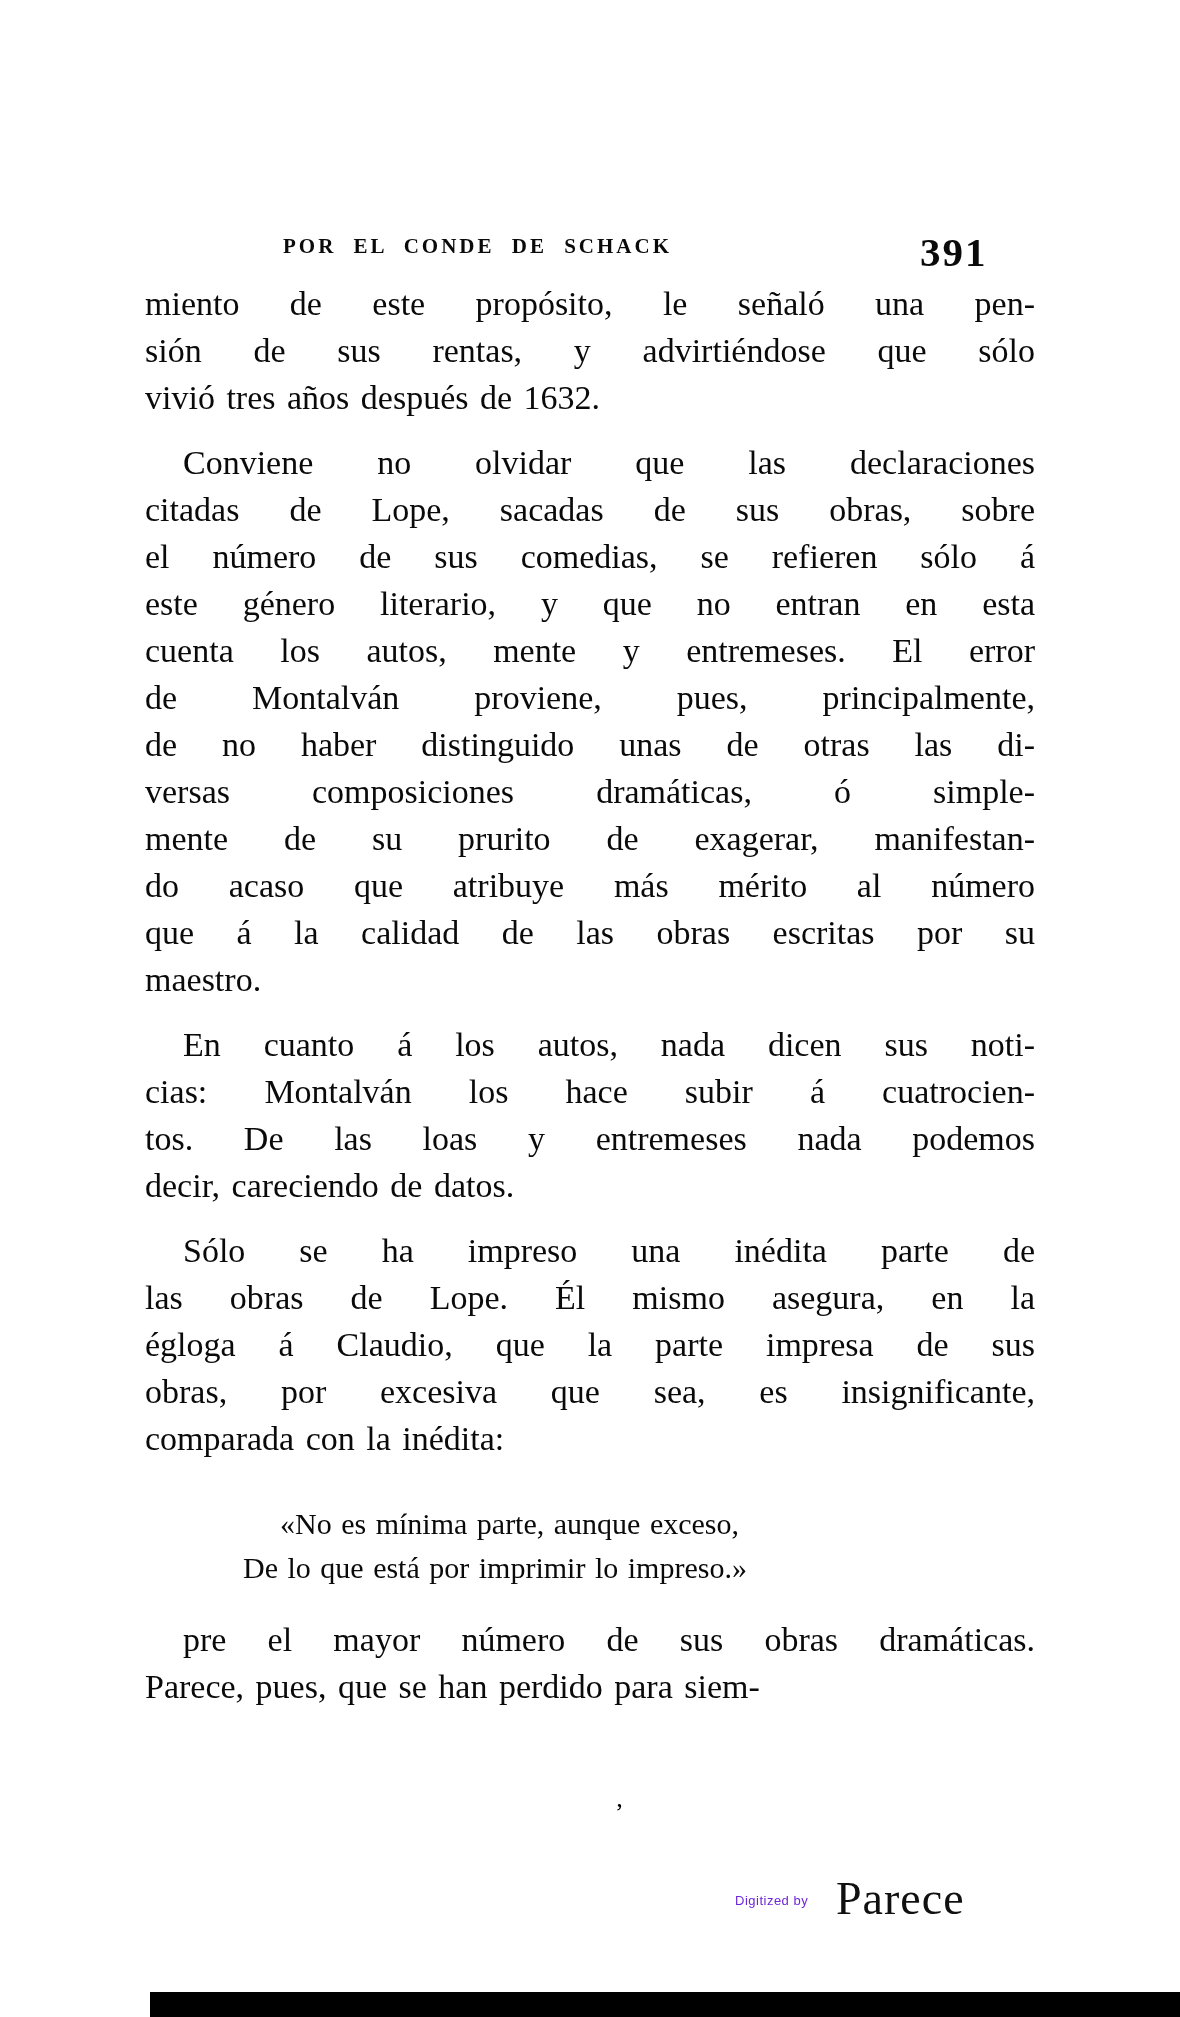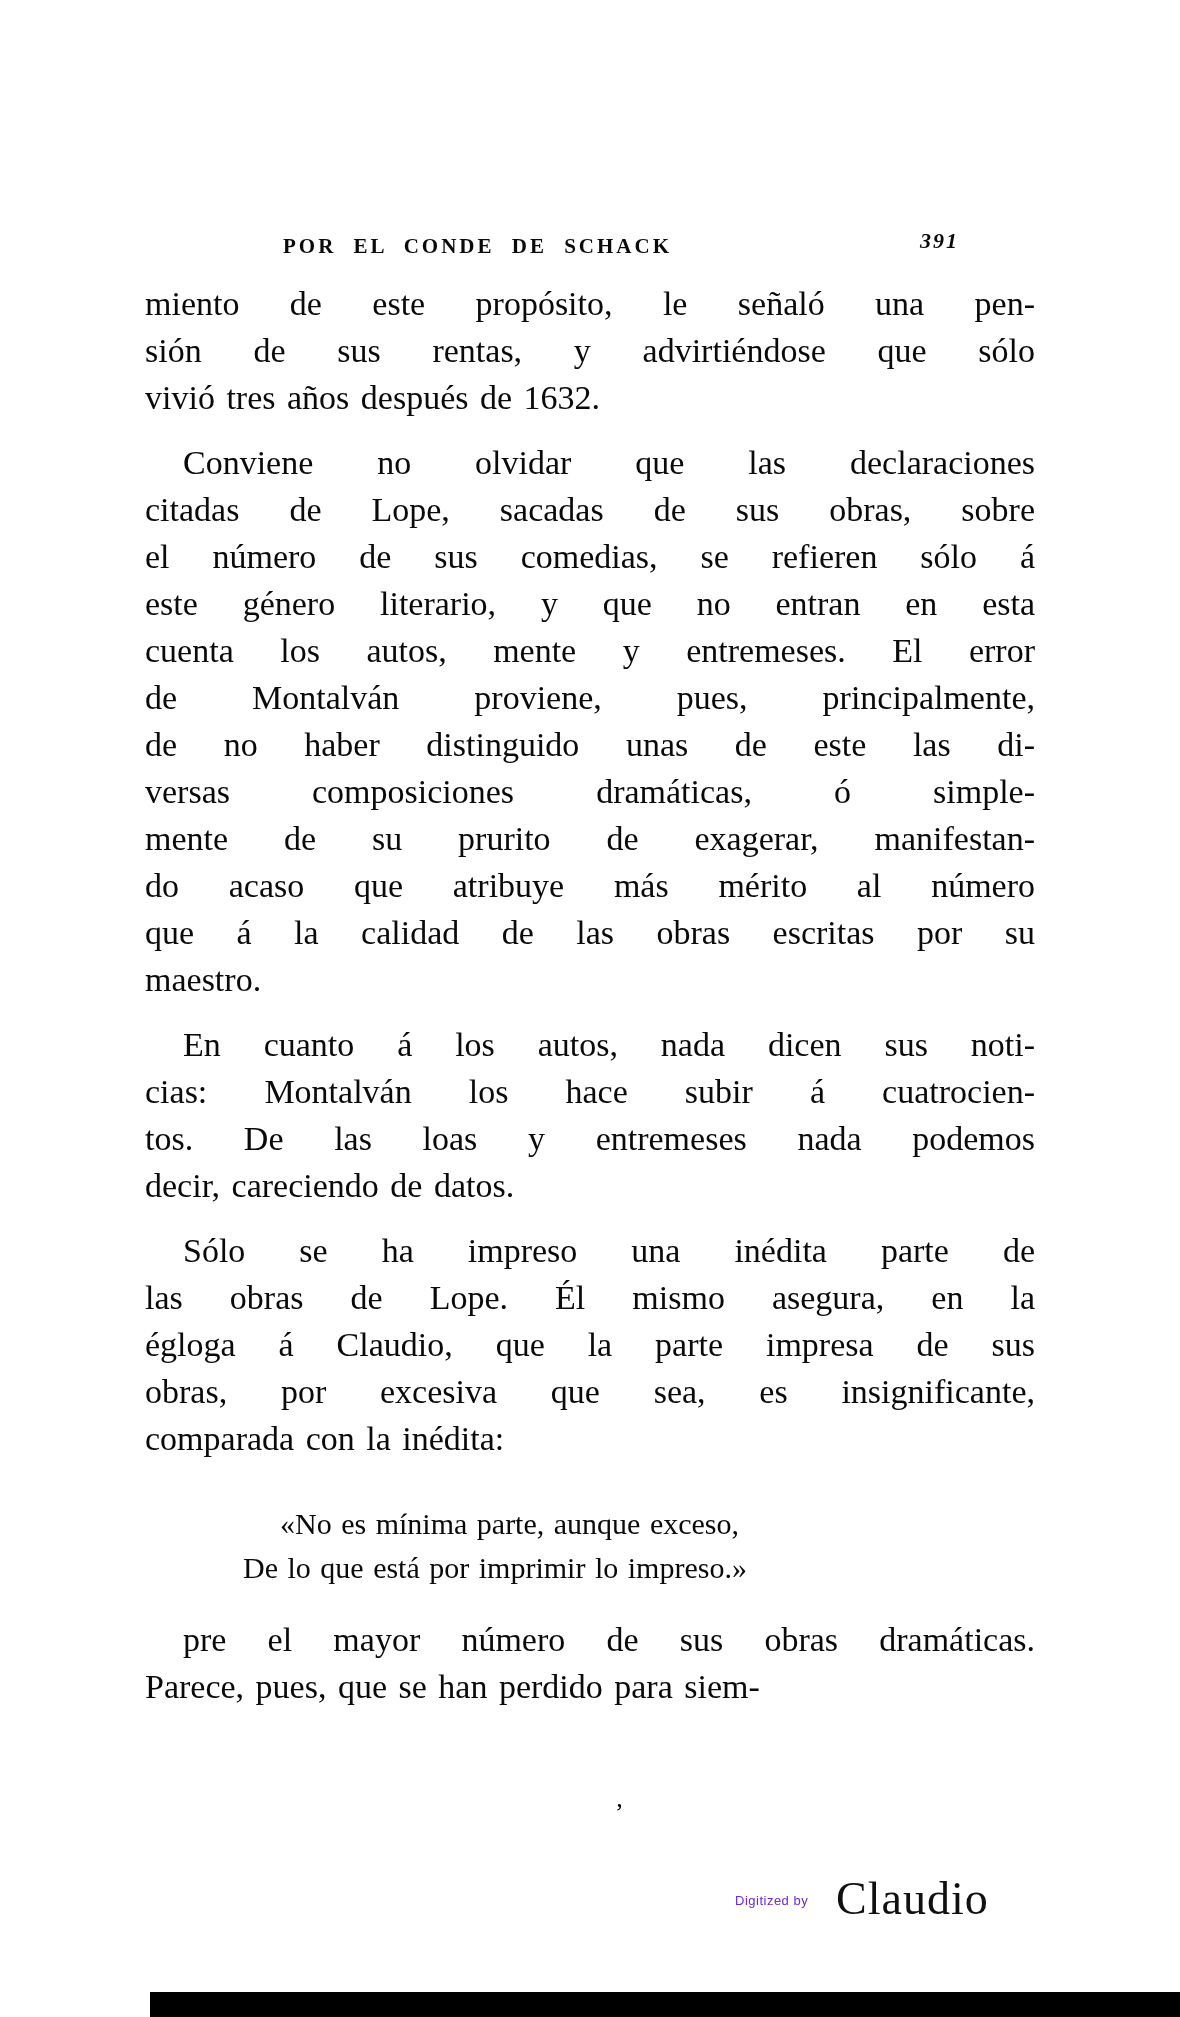--- a/index.html
+++ b/index.html
@@ -10,23 +10,22 @@
     color:#0a0a0a;
   }
   
   .running-head-title{
     position:absolute;left:283px;top:234px;
     font-size:21px;font-weight:bold;letter-spacing:3px;word-spacing:9px;
     white-space:nowrap;
   }
   .running-head-page{
     position:absolute;left:920px;top:228px;
-    font-size:22px;font-weight:bold;letter-spacing:2px;
+    font-size:41px;font-weight:bold;letter-spacing:2px;
     white-space:nowrap;
-    font-style:italic;
   }
   
   .text-block{
     position:absolute;left:145px;top:280px;width:890px;
     font-size:34px;line-height:47px;word-spacing:3px;
   }
   .para .line{text-align:justify;text-align-last:justify;}
   .para .line:last-child{text-align:left;text-align-last:auto;}
   .para.indent .line:first-child{text-indent:38px;}
   .para + .para{margin-top:18px;}
@@ -73,21 +72,21 @@
       <div class="line">sión de sus rentas, y advirtiéndose que sólo</div>
       <div class="line">vivió tres años después de 1632.</div>
     </div>
     <div class="para indent">
       <div class="line">Conviene no olvidar que las declaraciones</div>
       <div class="line">citadas de Lope, sacadas de sus obras, sobre</div>
       <div class="line">el número de sus comedias, se refieren sólo á</div>
       <div class="line">este género literario, y que no entran en esta</div>
       <div class="line">cuenta los autos, mente y entremeses. El error</div>
       <div class="line">de Montalván proviene, pues, principalmente,</div>
-      <div class="line">de no haber distinguido unas de este las di-</div>
+      <div class="line">de no haber distinguido unas de otras las di-</div>
       <div class="line">versas composiciones dramáticas, ó simple-</div>
       <div class="line">mente de su prurito de exagerar, manifestan-</div>
       <div class="line">do acaso que atribuye más mérito al número</div>
       <div class="line">que á la calidad de las obras escritas por su</div>
       <div class="line">maestro.</div>
     </div>
     <div class="para indent">
       <div class="line">En cuanto á los autos, nada dicen sus noti-</div>
       <div class="line">cias: Montalván los hace subir á cuatrocien-</div>
       <div class="line">tos. De las loas y entremeses nada podemos</div>
@@ -106,15 +105,15 @@
     </div>
     <div class="para indent">
       <div class="line">pre el mayor número de sus obras dramáticas.</div>
       <div class="line">Parece, pues, que se han perdido para siem-</div>
     </div>
   </div>
 
 <div class="stray-mark">’</div>
 
 <div class="watermark-prefix">Digitized by</div>
-<div class="watermark-logo">Claudio</div>
+<div class="watermark-logo">Parece</div>
 
 <div class="scan-edge-bar"></div>
 
 </body></html>

